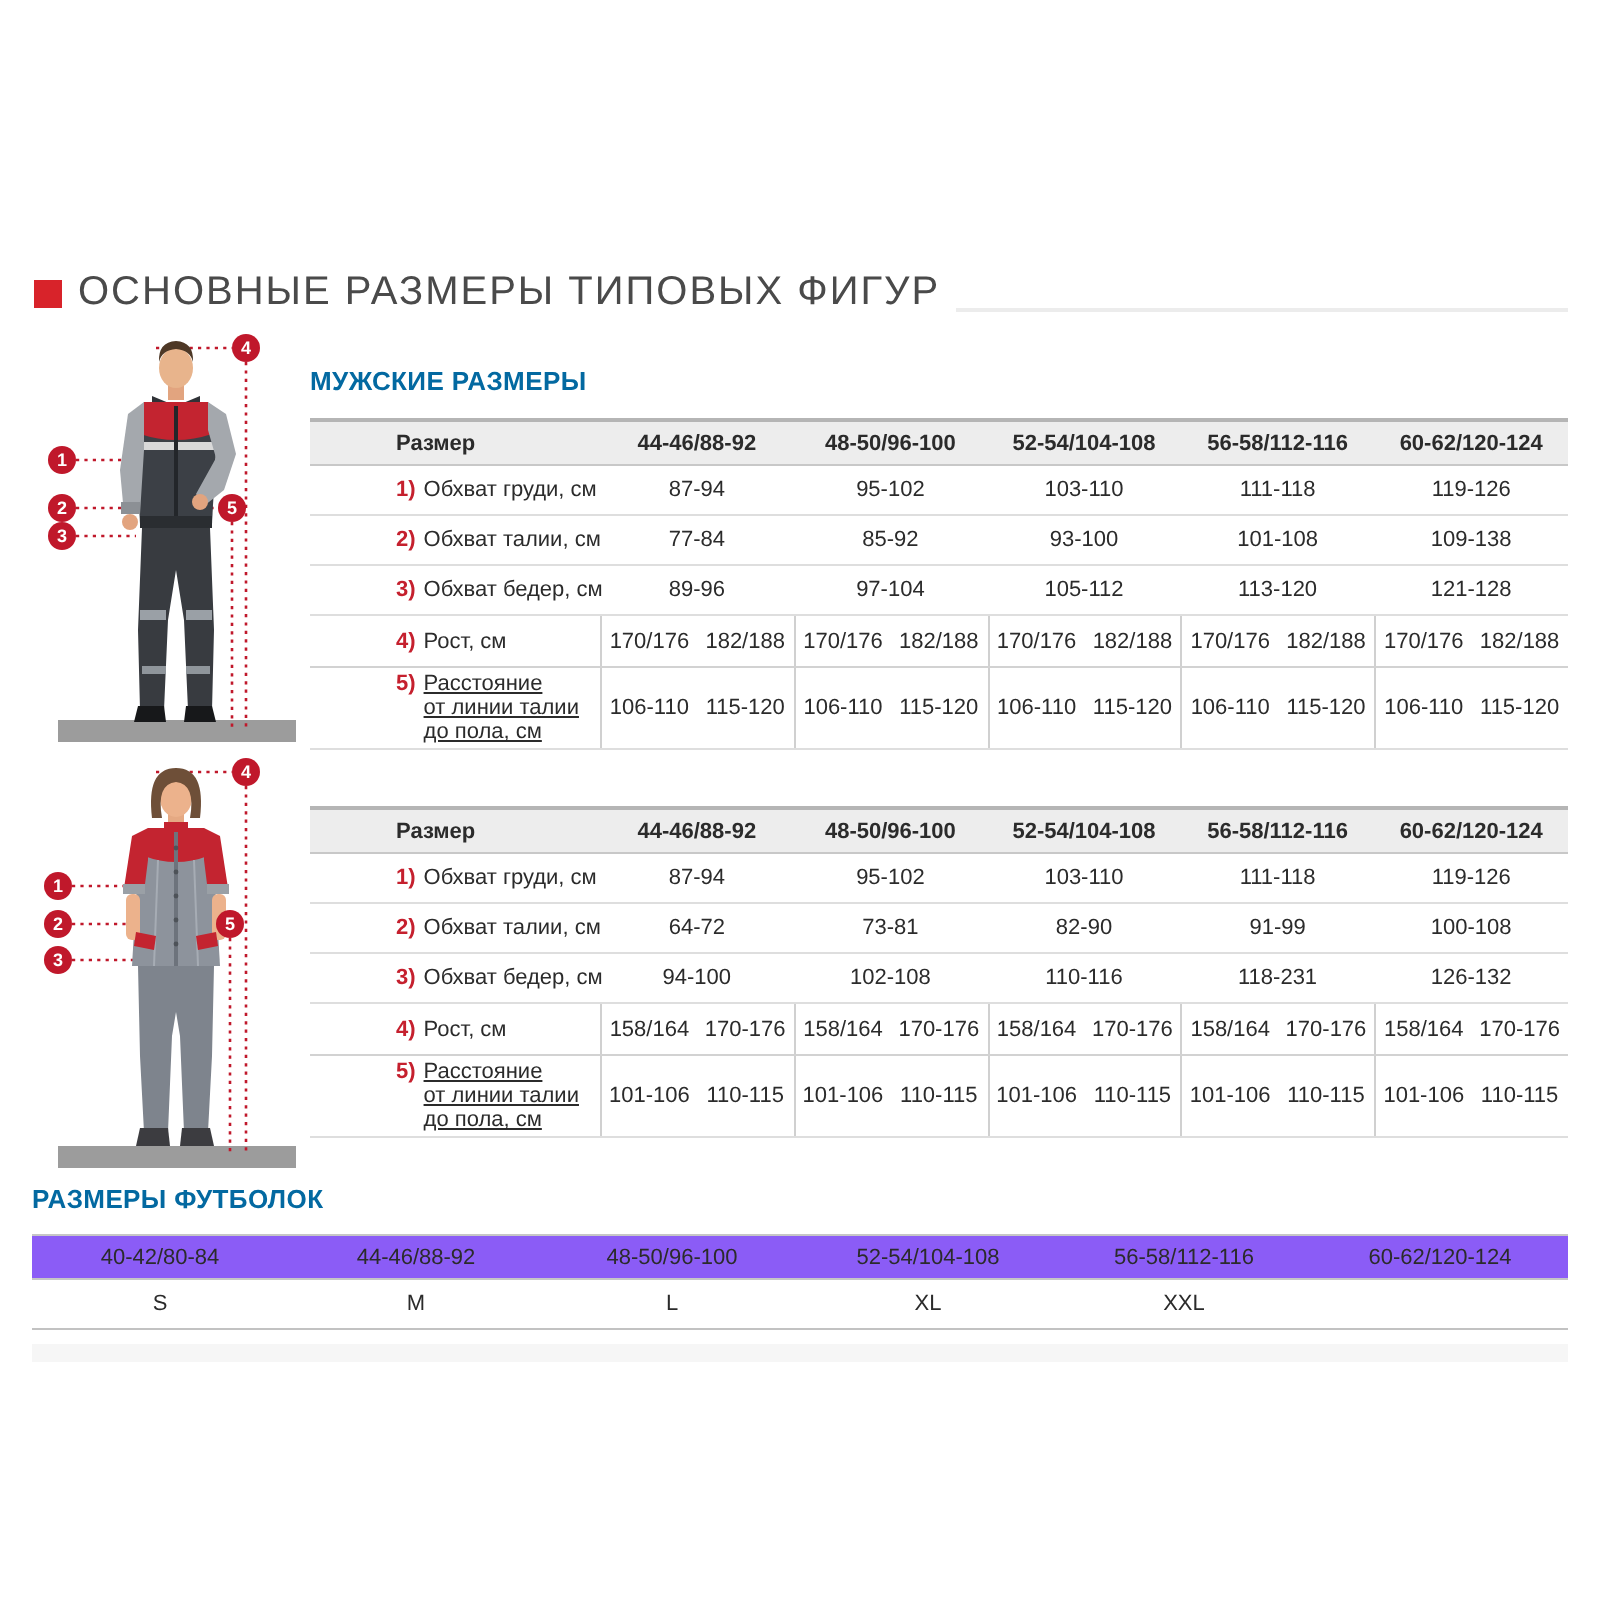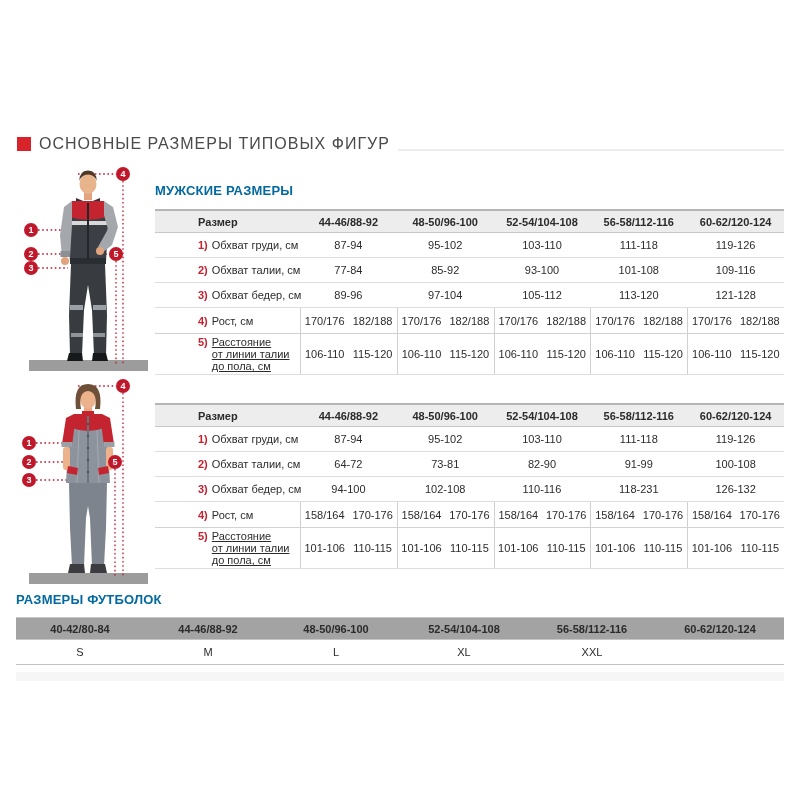--- a/index.html
+++ b/index.html
@@ -3,21 +3,21 @@
 <meta charset="utf-8">
 <style>
   html,body { margin:0; padding:0; background:#ffffff; }
   .page {
     position:relative; width:800px; height:800px; background:#fff; overflow:hidden;
     font-family:"Liberation Sans", sans-serif; color:#2b2b2b;
   }
   
   .title-row { position:absolute; left:17px; top:135px; right:16px; display:flex; align-items:center; gap:8px; }
   .red-square { width:14px; height:14px; background:#d8232a; flex:0 0 auto; }
-  .title-text { font-size:16px; font-weight:normal; color:#4a4a4a; letter-spacing:1px; white-space:nowrap; }
+  .title-text { font-size:20px; font-weight:normal; color:#4a4a4a; letter-spacing:1px; white-space:nowrap; }
   .title-rule { flex:1; height:2px; background:#ececec; align-self:flex-end; margin-bottom:2px; }
 
   
   .size-section { position:absolute; left:155px; width:629px; }
   .size-section.men   { top:183px; }
   .size-section.women { top:392px; }
   .tshirt-section { position:absolute; left:16px; top:592px; width:768px; }
   h2.sec-head { margin:0 0 0 0; font-size:13px; font-weight:bold; color:#0369a1; letter-spacing:.2px; }
 
   
@@ -32,21 +32,21 @@
   .lab { justify-content:flex-start; padding-left:10px; gap:4px; text-align:left; }
   .num { color:#c5202e; font-weight:bold; }
   .gb { border-left:1px solid #d0d0d0; }
   .lab5 .num { align-self:flex-start; padding-top:2px; }
   .ml { display:flex; flex-direction:column; line-height:12px; }
   .ml span { display:block;text-decoration:underline; }
 
   
   .ts-table { margin-top:10px; font-size:11px; }
   .ts-row { display:grid; grid-template-columns:repeat(6,1fr); }
-  .ts-head { background:#a3a3a3; border-top:1px solid #c6c6c6; border-bottom:1px solid #c6c6c6; font-weight:bold; min-height:21px; }
+  .ts-head { background:#8b5cf6; border-top:1px solid #c6c6c6; border-bottom:1px solid #c6c6c6; font-weight:normal; min-height:21px; }
   .ts-vals { min-height:24px; border-bottom:1px solid #c2c2c2; }
   .ts-ghost { height:9px; background:#f6f6f6; margin-top:7px; }
 
   
   .figure { position:absolute; left:16px; width:140px; height:210px; }
   .figure.man   { top:165px; }
   .figure.woman { top:378px; }
   .dotline { stroke:#c0182b; stroke-width:1.3; stroke-dasharray:1.6 2.6; fill:none; }
   .marker-circle { fill:#c0182b; }
   .marker-num { fill:#ffffff; font-family:"Liberation Sans",sans-serif; font-size:9px; font-weight:bold; text-anchor:middle; }
@@ -142,21 +142,21 @@
       </div>
       <div class="tr r">
         <div class="c lab">
             <span class="num">2)</span>
             <span>Обхват талии, см</span>
           </div>
         <div class="c">77-84</div>
         <div class="c">85-92</div>
         <div class="c">93-100</div>
         <div class="c">101-108</div>
-        <div class="c">109-116</div>
+        <div class="c">109-138</div>
       </div>
       <div class="tr r">
         <div class="c lab">
             <span class="num">3)</span>
             <span>Обхват бедер, см</span>
           </div>
         <div class="c">89-96</div>
         <div class="c">97-104</div>
         <div class="c">105-112</div>
         <div class="c">113-120</div>

